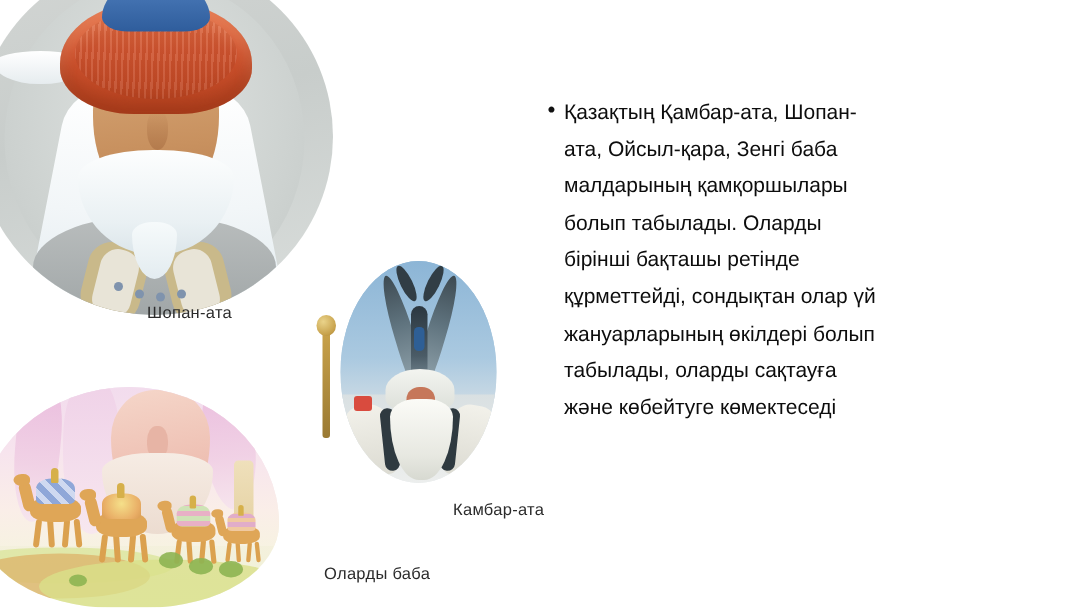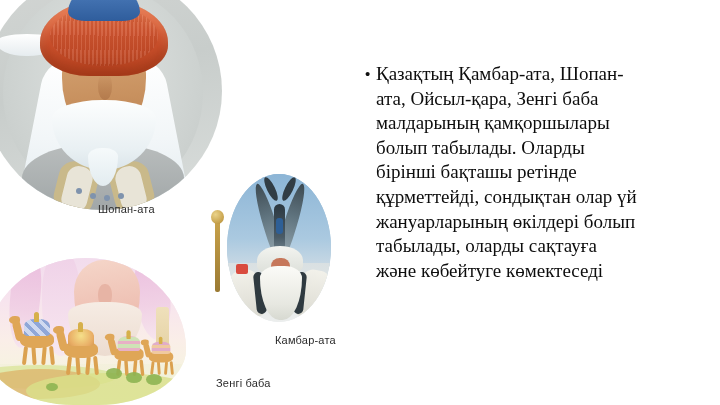--- a/index.html
+++ b/index.html
@@ -431,21 +431,21 @@
   .caption {
     position: absolute;
     font-family: "Liberation Sans", sans-serif;
     font-size: 11px;
     color: #2b2b2b;
     letter-spacing: .2px;
     white-space: nowrap;
     margin-left: 40px;
   }
   .cap-shopan { left: 58px; top: 203px; }
-  .cap-kambar { left: 235px; top: 334px; }
+  .cap-kambar { left: 262px; top: 334px; }
   .cap-zengi  { left: 176px; top: 377px; }
 
   
   .text-block {
     position: absolute;
     left: 365px;
     top: 62px;
     width: 345px;
   }
   .bullet-row {
@@ -455,22 +455,22 @@
   .bullet-dot {
     flex: 0 0 auto;
     width: 11px;
     font-size: 15px;
     line-height: 24.6px;
     color: #111111;
     text-align: left;
   }
   .bullet-text {
     flex: 1 1 auto;
-    font-family: Liberation Serif, serif;
-    font-size: 19px;
+    font-family: Liberation Sans, sans-serif;
+    font-size: 14px;
     line-height: 24.6px;
     color: #0d0d0d;
     text-align: left;
     white-space: pre-line;
   }
 </style>
 </head>
 <body>
 
 <div class="slide">
@@ -600,21 +600,21 @@
         <div class="load"></div>
           <div class="finial"></div>
       </div>
 
       <div class="zb-bush" style="left:120px"></div>
       <div class="zb-bush" style="left:140px;bottom:22px"></div>
       <div class="zb-bush" style="left:160px;bottom:20px"></div>
       <div class="zb-bush" style="left:60px;bottom:14px;width:12px;height:8px"></div>
     </div>
   </div>
-  <div class="caption cap-zengi">Зенгі баба</div>
+  <div class="caption cap-zengi">Оларды баба</div>
 
   <div class="text-block">
     <div class="bullet-row">
       <div class="bullet-dot">•</div>
       <div class="bullet-text">Қазақтың Қамбар-ата, Шопан-
 ата, Ойсыл-қара, Зенгі баба
 малдарының қамқоршылары
 болып табылады. Оларды
 бірінші бақташы ретінде
 құрметтейді, сондықтан олар үй

